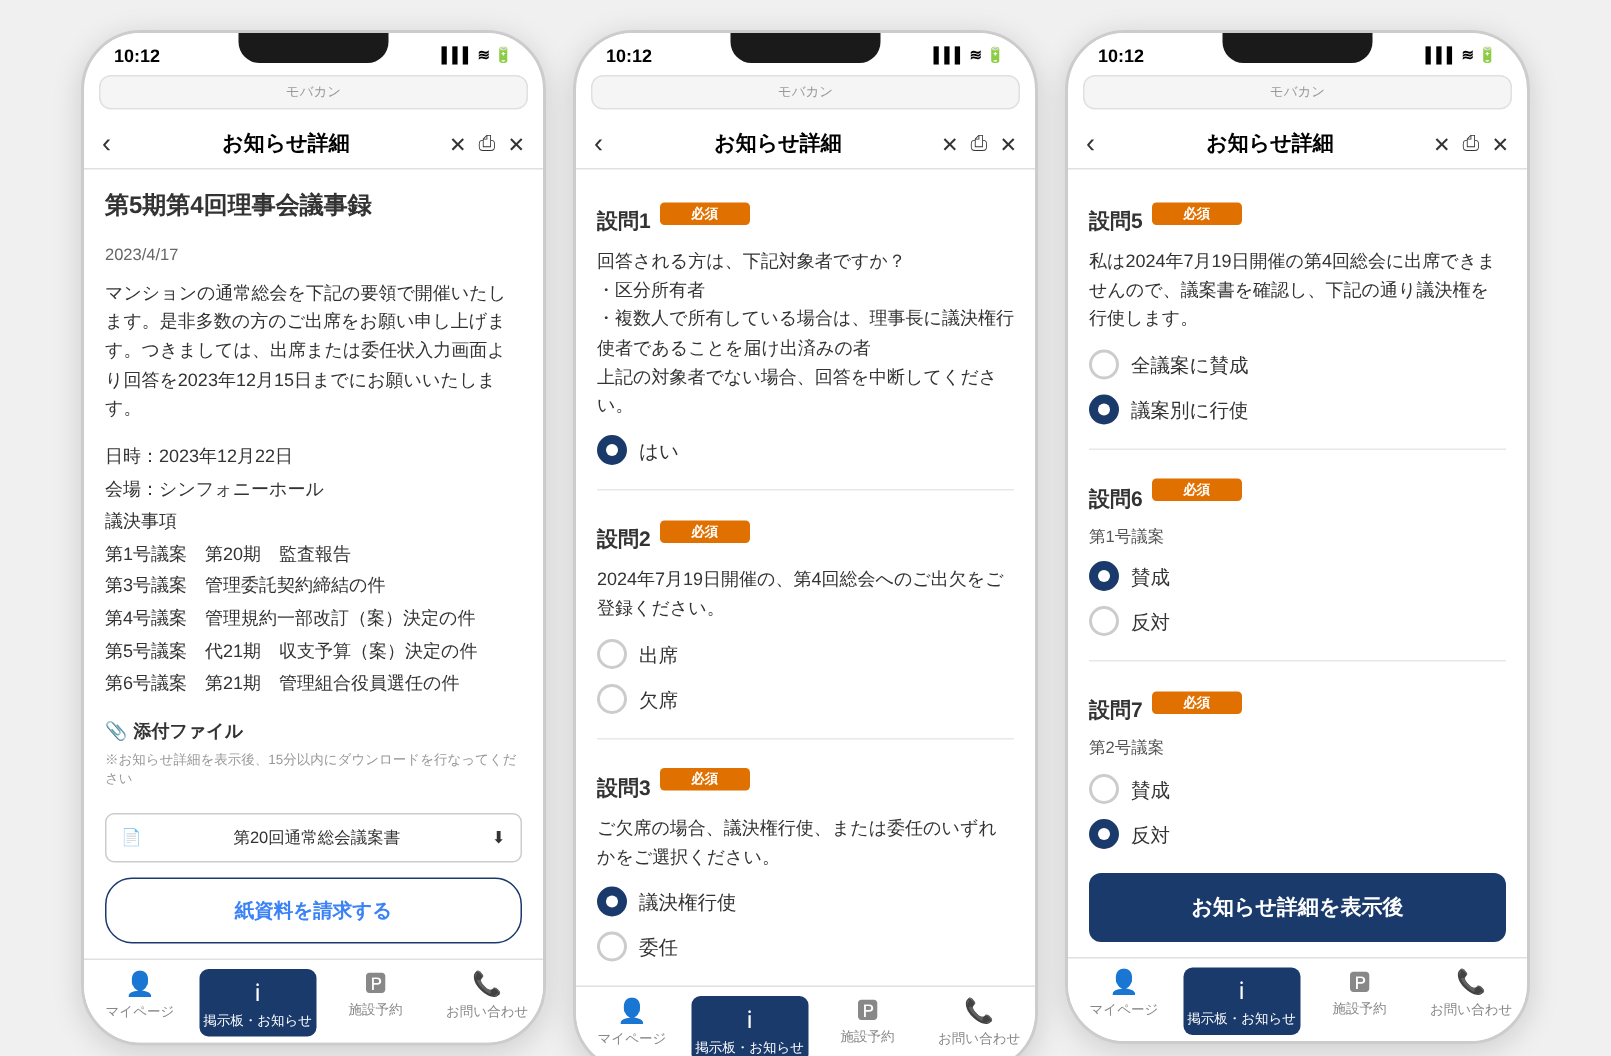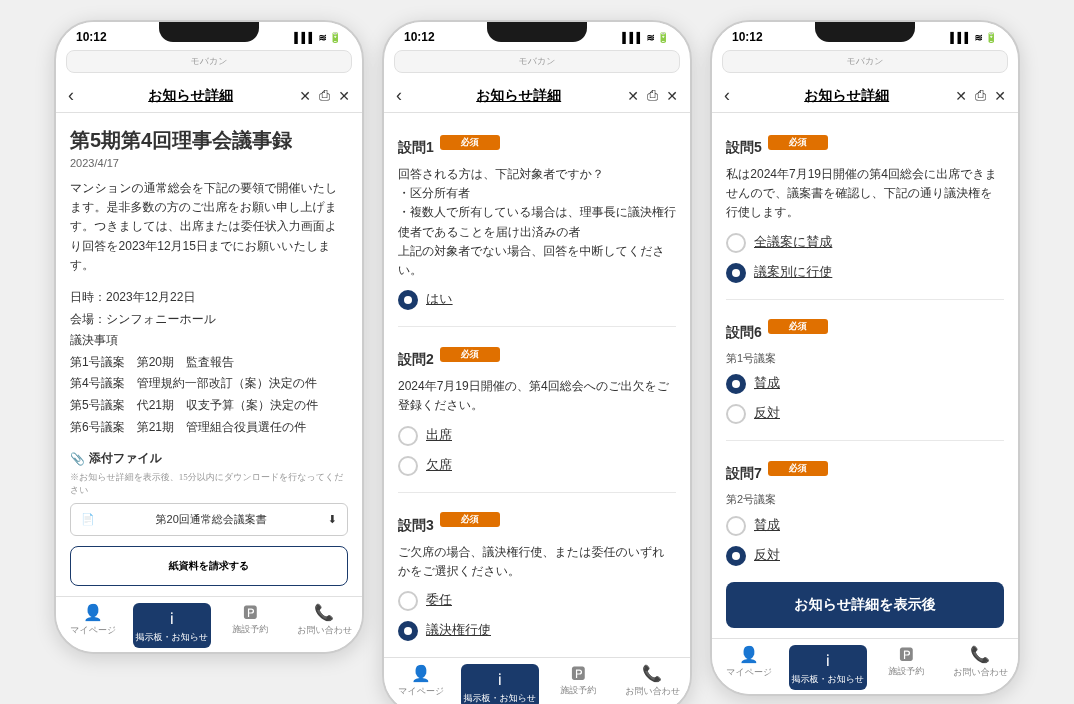--- a/index.html
+++ b/index.html
@@ -76,44 +76,43 @@
       font-size: 18px;
       color: #333;
       margin-right: 8px;
       cursor: pointer;
     }
     .nav-title {
       flex: 1;
       text-align: center;
       font-size: 14px;
       font-weight: 600;
-      text-decoration: underline;
     }
     .nav-actions {
       display: flex;
       gap: 8px;
       align-items: center;
     }
     .nav-actions span {
       font-size: 14px;
       color: #333;
       cursor: pointer;
     }
     .phone-content {
       flex: 1;
       overflow-y: auto;
       padding: 14px 14px 0;
       font-size: 12px;
       color: #333;
     }
     .phone-content::-webkit-scrollbar { display: none; }
     .section-title {
-      font-size: 20px;
+      font-size: 16px;
       font-weight: 700;
-      margin-bottom: 3px;
+      margin-bottom: 16px;
     }
     .date-text {
       font-size: 11px;
       color: #666;
       margin-bottom: 10px;
     }
     .body-text {
       font-size: 12px;
       line-height: 1.6;
       margin-bottom: 12px;
@@ -130,40 +129,39 @@
       font-size: 12px;
       font-weight: 600;
       display: flex;
       align-items: center;
       gap: 4px;
       margin-bottom: 4px;
     }
     .attachment-note {
       font-size: 9px;
       color: #999;
-      margin-bottom: 6px;
-      font-family: Liberation Serif, serif;
+      margin-bottom: 16px;
     }
     .attachment-file {
       display: flex;
       align-items: center;
       justify-content: space-between;
       border: 1px solid #ccc;
       border-radius: 6px;
       padding: 8px 10px;
       font-size: 11px;
     }
     .paper-request-btn {
       width: 100%;
       padding: 12px;
       border: 1.5px solid #1a3a6b;
-      border-radius: 8px;
+      border-radius: 18px;
       background: white;
-      color: #000000;
-      font-size: 10px;
+      color: #3b82f6;
+      font-size: 13px;
       font-weight: 600;
       cursor: pointer;
       margin-bottom: 10px;
     }
     .bottom-nav {
       display: flex;
       border-top: 1px solid #e0e0e0;
       background: white;
       padding: 6px 0 4px;
     }
@@ -208,25 +206,24 @@
       font-weight: 600;
     }
     .question-text {
       font-size: 12px;
       line-height: 1.6;
       margin-bottom: 10px;
       color: #333;
     }
     .radio-option {
       display: flex;
-      align-items: flex-start;
+      align-items: flex-end;
       gap: 8px;
       margin-bottom: 10px;
       font-size: 13px;
-      text-decoration: underline;
     }
     .radio-circle {
       width: 20px;
       height: 20px;
       border-radius: 50%;
       border: 2px solid #ccc;
       display: flex;
       align-items: center;
       justify-content: center;
       flex-shrink: 0;
@@ -296,20 +293,21 @@
     </div>
     <div class="phone-content">
       <div class="section-title">第5期第4回理事会議事録</div>
       <div class="date-text">2023/4/17</div>
       <div class="body-text">マンションの通常総会を下記の要領で開催いたします。是非多数の方のご出席をお願い申し上げます。つきましては、出席または委任状入力画面より回答を2023年12月15日までにお願いいたします。</div>
       <div class="info-block">
         <div>日時：2023年12月22日</div>
         <div>会場：シンフォニーホール</div>
         <div>議決事項</div>
         <div>第1号議案　第20期　監査報告</div>
+        <div>第3号議案　管理委託契約締結の件</div>
         <div>第4号議案　管理規約一部改訂（案）決定の件</div>
         <div>第5号議案　代21期　収支予算（案）決定の件</div>
         <div>第6号議案　第21期　管理組合役員選任の件</div>
       </div>
       <div class="attachment-section">
         <div class="attachment-label">
           <span>📎</span>
           <span>添付ファイル</span>
         </div>
         <div class="attachment-note">※お知らせ詳細を表示後、15分以内にダウンロードを行なってください</div>
@@ -391,26 +389,26 @@
       </div>
       <hr class="divider">
 
       <div class="question-block">
         <div class="question-header">
           <span class="question-number">設問3</span>
           <span class="required-badge">必須</span>
         </div>
         <div class="question-text">ご欠席の場合、議決権行使、または委任のいずれかをご選択ください。</div>
         <div class="radio-option">
+          <div class="radio-circle checked"></div>
+          <span>議決権行使</span>
+        </div>
+        <div class="radio-option">
           <div class="radio-circle"></div>
           <span>委任</span>
-        </div>
-        <div class="radio-option">
-          <div class="radio-circle checked"></div>
-          <span>議決権行使</span>
         </div>
       </div>
     </div>
     <div class="bottom-nav">
       <div class="nav-item">
         <span class="icon">👤</span>
         <span>マイページ</span>
       </div>
       <div class="nav-item active">
         <span class="icon">ℹ</span>

